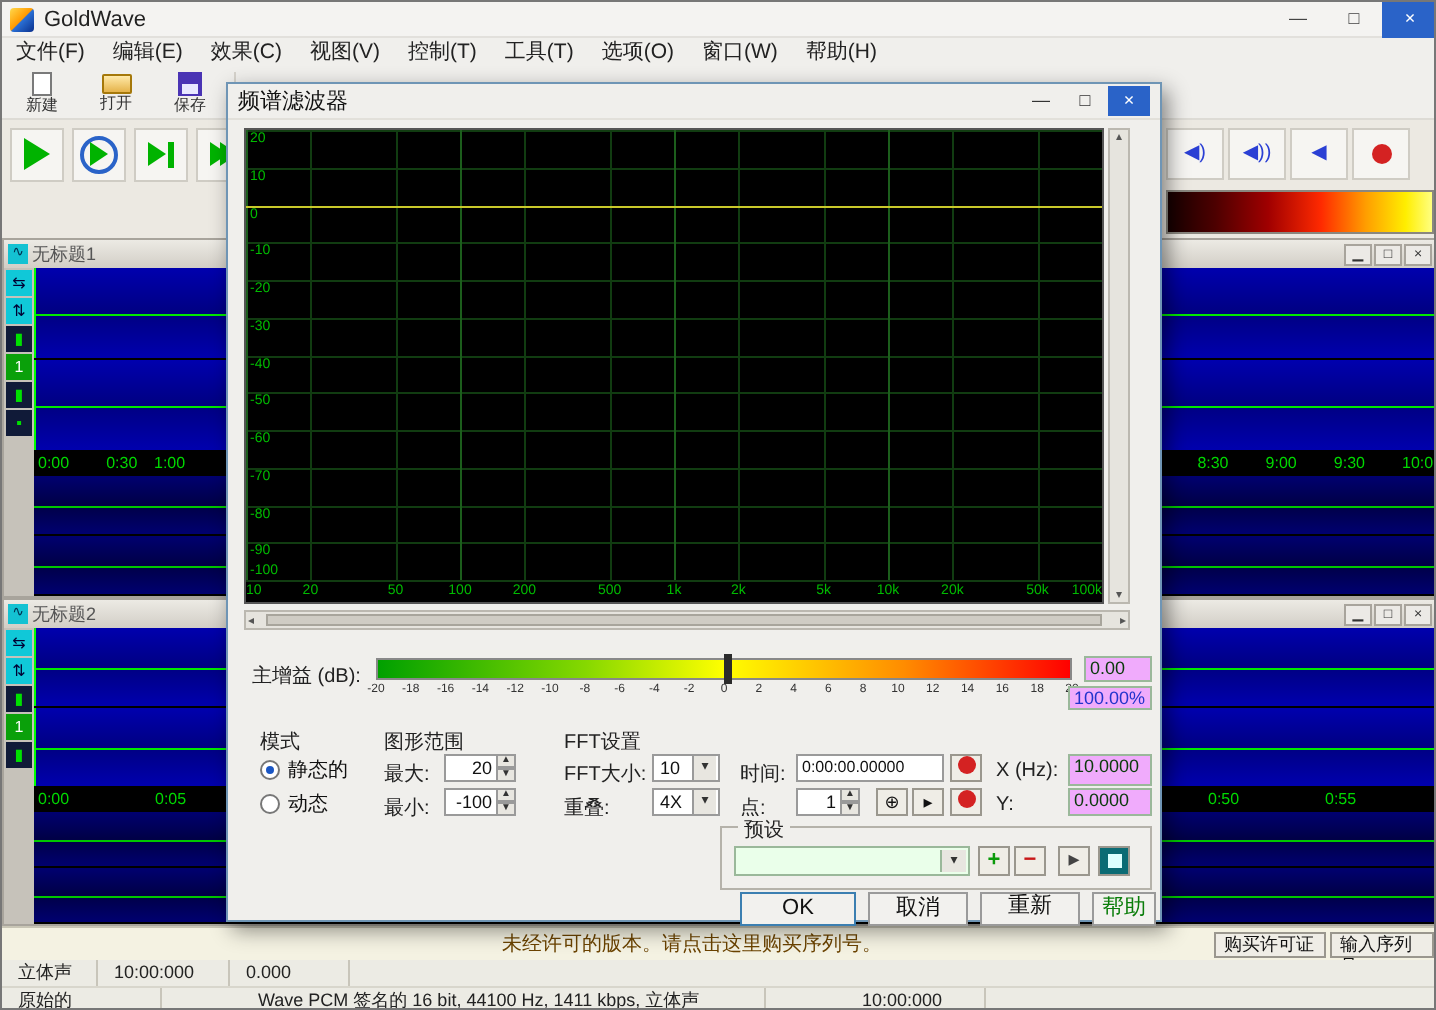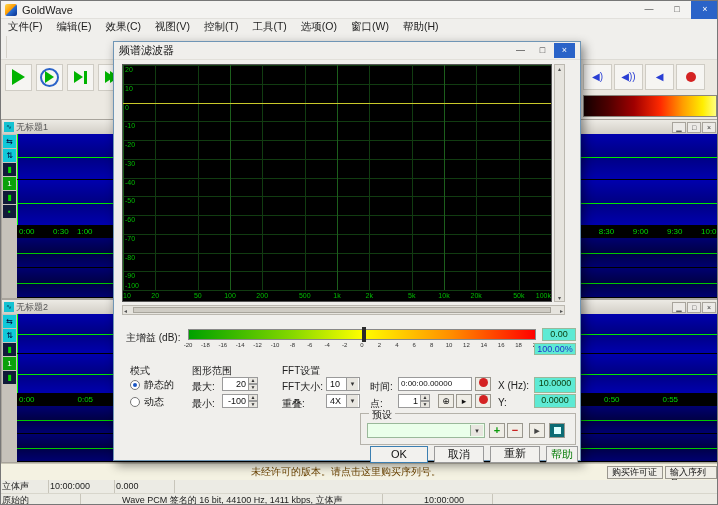--- a/index.html
+++ b/index.html
@@ -77,21 +77,21 @@
   
   .license-bar { position: absolute; left: 0; top: 462px; width: 718px; height: 17px;
     background: #f4f2e2; border-top: 1px solid #c9c6b6; display: flex; align-items: center; }
   .license-text { position: absolute; left: 110px; width: 470px; text-align: center; font-size: 10px; color: #6b4300; }
   .lic-btn { position: absolute; top: 2px; height: 13px; background: #efede6; border: 1px solid #9a978e; font-size: 9px; line-height: 11px; padding: 0 4px; }
   #buy-btn { left: 606px; width: 56px; }
   #serial-btn { left: 664px; width: 52px; }
   .statusrow { position: absolute; left: 0; width: 718px; background: #ecebe4; display: flex; }
   #row2 { top: 479px; height: 13px; }
   #row3 { top: 492px; height: 13px; border-top: 1px solid #d8d6cc; gap: 40px; }
-  .scell { border-right: 1px solid #c8c5ba; padding: 0 1px; font-size: 9px; line-height: 12px; white-space: nowrap; overflow: hidden; color: #222; }
+  .scell { border-right: 1px solid #c8c5ba; padding: 0 8px; font-size: 9px; line-height: 12px; white-space: nowrap; overflow: hidden; color: #222; }
   .scell.fill { flex: 1; border-right: none; }
   
   .dialog { position: absolute; left: 112px; top: 40px; width: 468px; height: 420px; z-index: 20;
     background: #f0efec; border: 1px solid #6f95b5; box-shadow: 3px 4px 10px rgba(0,0,0,.45); font-size: 11px; }
   .dlg-title { height: 18px; display: flex; align-items: center; gap: 4px; padding: 0 5px;
     background: #f0efec; border-bottom: 1px solid #e2e0da; font-size: 11px; }
   .dlg-controls { margin-left: auto; display: flex; gap: 1px; }
   .dlg-btn { width: 21px; height: 15px; font-size: 9px; line-height: 14px; text-align: center; color: #333; }
   .dlg-btn.close { background: #2a63c8; color: #fff; }
   .graph-wrap { position: absolute; left: 8px; top: 22px; width: 430px; height: 238px; background: #000; border: 1px solid #555; }
@@ -110,21 +110,21 @@
     font-size: 6px; color: #555; }
   .hscroll .a1 { position: absolute; left: 1px; top: 1px; }
   .hscroll .a2 { position: absolute; right: 1px; top: 1px; }
   .hthumb { position: absolute; left: 10px; top: 1px; width: 418px; height: 6px; background: #cfccc4; border: 1px solid #a8a59c; }
   .lbl { position: absolute; font-size: 10px; color: #222; white-space: nowrap; }
   .gain-bar { position: absolute; left: 74px; top: 287px; width: 348px; height: 11px; border: 1px solid #888;
     background: linear-gradient(90deg,#00a000,#86d800 30%,#ffff00 50%,#ff8c00 76%,#ff0000 100%); }
   .gain-handle { position: absolute; left: 50%; top: -3px; width: 4px; height: 15px; background: #2b2b2b; }
   .gain-ticks { position: absolute; left: 74px; top: 300px; width: 348px; height: 8px; font-size: 6px; color: #333; }
   .gain-ticks span { position: absolute; top: 0; transform: translateX(-50%); }
-  .valbox { position: absolute; background: #5eead4; border: 1px solid #9ab89a; font-size: 9px; line-height: 11px; text-align: center; padding: 0 2px; color: #0a3a0a; }
+  .valbox { position: absolute; background: #f0abfc; border: 1px solid #9ab89a; font-size: 9px; line-height: 11px; text-align: left; padding: 0 2px; color: #0a3a0a; }
   .whitebox { position: absolute; background: #fff; border: 1px solid #9a9a9a; font-size: 8px; line-height: 12px; padding: 0 2px; color: #111; white-space: nowrap; }
   .pct { color: #2233cc; }
   .radio { position: absolute; display: flex; align-items: center; gap: 4px; font-size: 10px; }
   .rdot { width: 10px; height: 10px; border-radius: 50%; border: 1px solid #777; background: #fff; position: relative; }
   .rdot.on::after { content: ""; position: absolute; left: 2px; top: 2px; width: 4px; height: 4px; border-radius: 50%; background: #1a56c4; }
   .spin { position: absolute; display: flex; height: 14px; }
   .spin .sv { background: #fff; border: 1px solid #9a9a9a; border-right: none; font-size: 9px; line-height: 12px; text-align: right; padding: 0 2px; }
   .spin .sa { width: 10px; display: flex; flex-direction: column; }
   .spin .sa div { flex: 1; background: #e8e6e0; border: 1px solid #9a9a9a; font-size: 5px; line-height: 5px; text-align: center; color: #333; }
   .sel { position: absolute; height: 14px; background: #fff; border: 1px solid #9a9a9a; font-size: 9px; line-height: 12px; padding: 0 14px 0 3px; }
@@ -163,20 +163,34 @@
       <span class="menu-item">效果(C)</span>
       <span class="menu-item">视图(V)</span>
       <span class="menu-item">控制(T)</span>
       <span class="menu-item">工具(T)</span>
       <span class="menu-item">选项(O)</span>
       <span class="menu-item">窗口(W)</span>
       <span class="menu-item">帮助(H)</span>
     </div>
 
   <div class="toolbar1">
+    <div id="toolbar-left" style="display:flex;gap:3px;">
+        <div class="tb-btn">
+          <div class="ic-new"></div>
+          <div class="tb-lab">新建</div>
+        </div>
+        <div class="tb-btn">
+          <div class="ic-open"></div>
+          <div class="tb-lab">打开</div>
+        </div>
+        <div class="tb-btn">
+          <div class="ic-save"></div>
+          <div class="tb-lab">保存</div>
+        </div>
+      </div>
     <div class="tb-sep"></div>
   </div>
 
   <div class="transport">
     <div class="tp-btn">
         <div class="tri"></div>
       </div>
     <div class="tp-btn">
         <div class="loop-ring">
           <div class="tri sm"></div>

